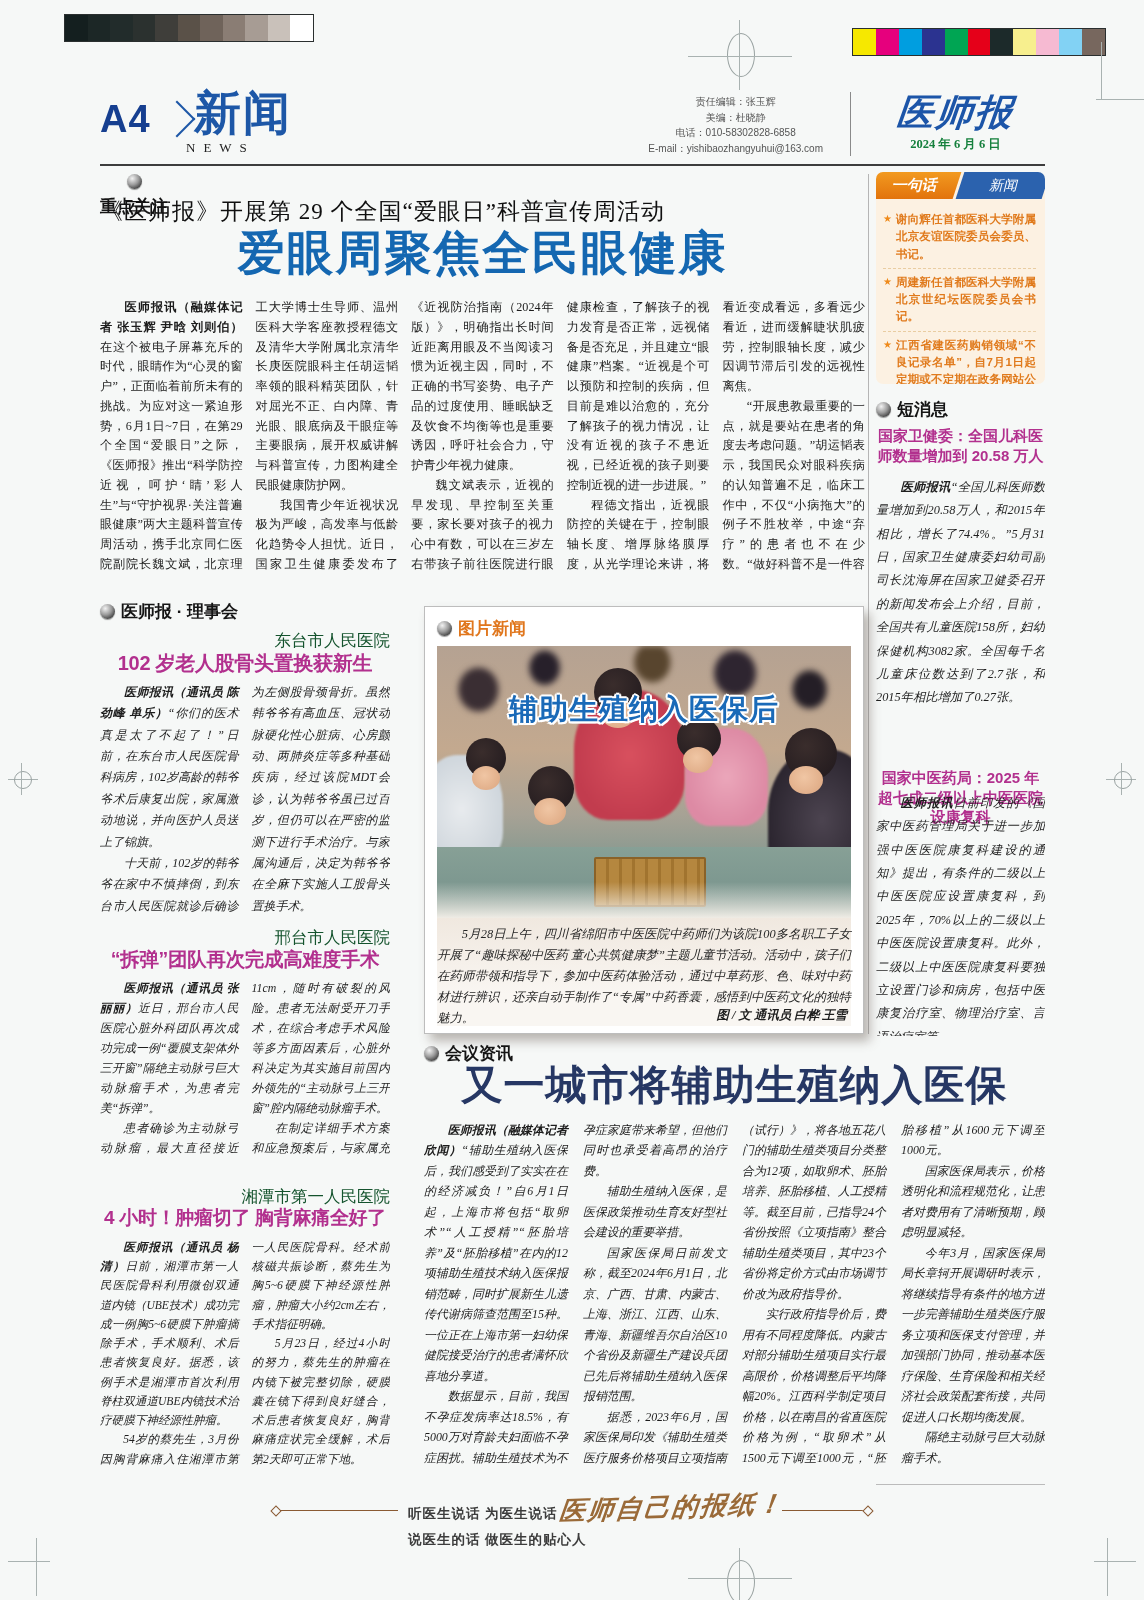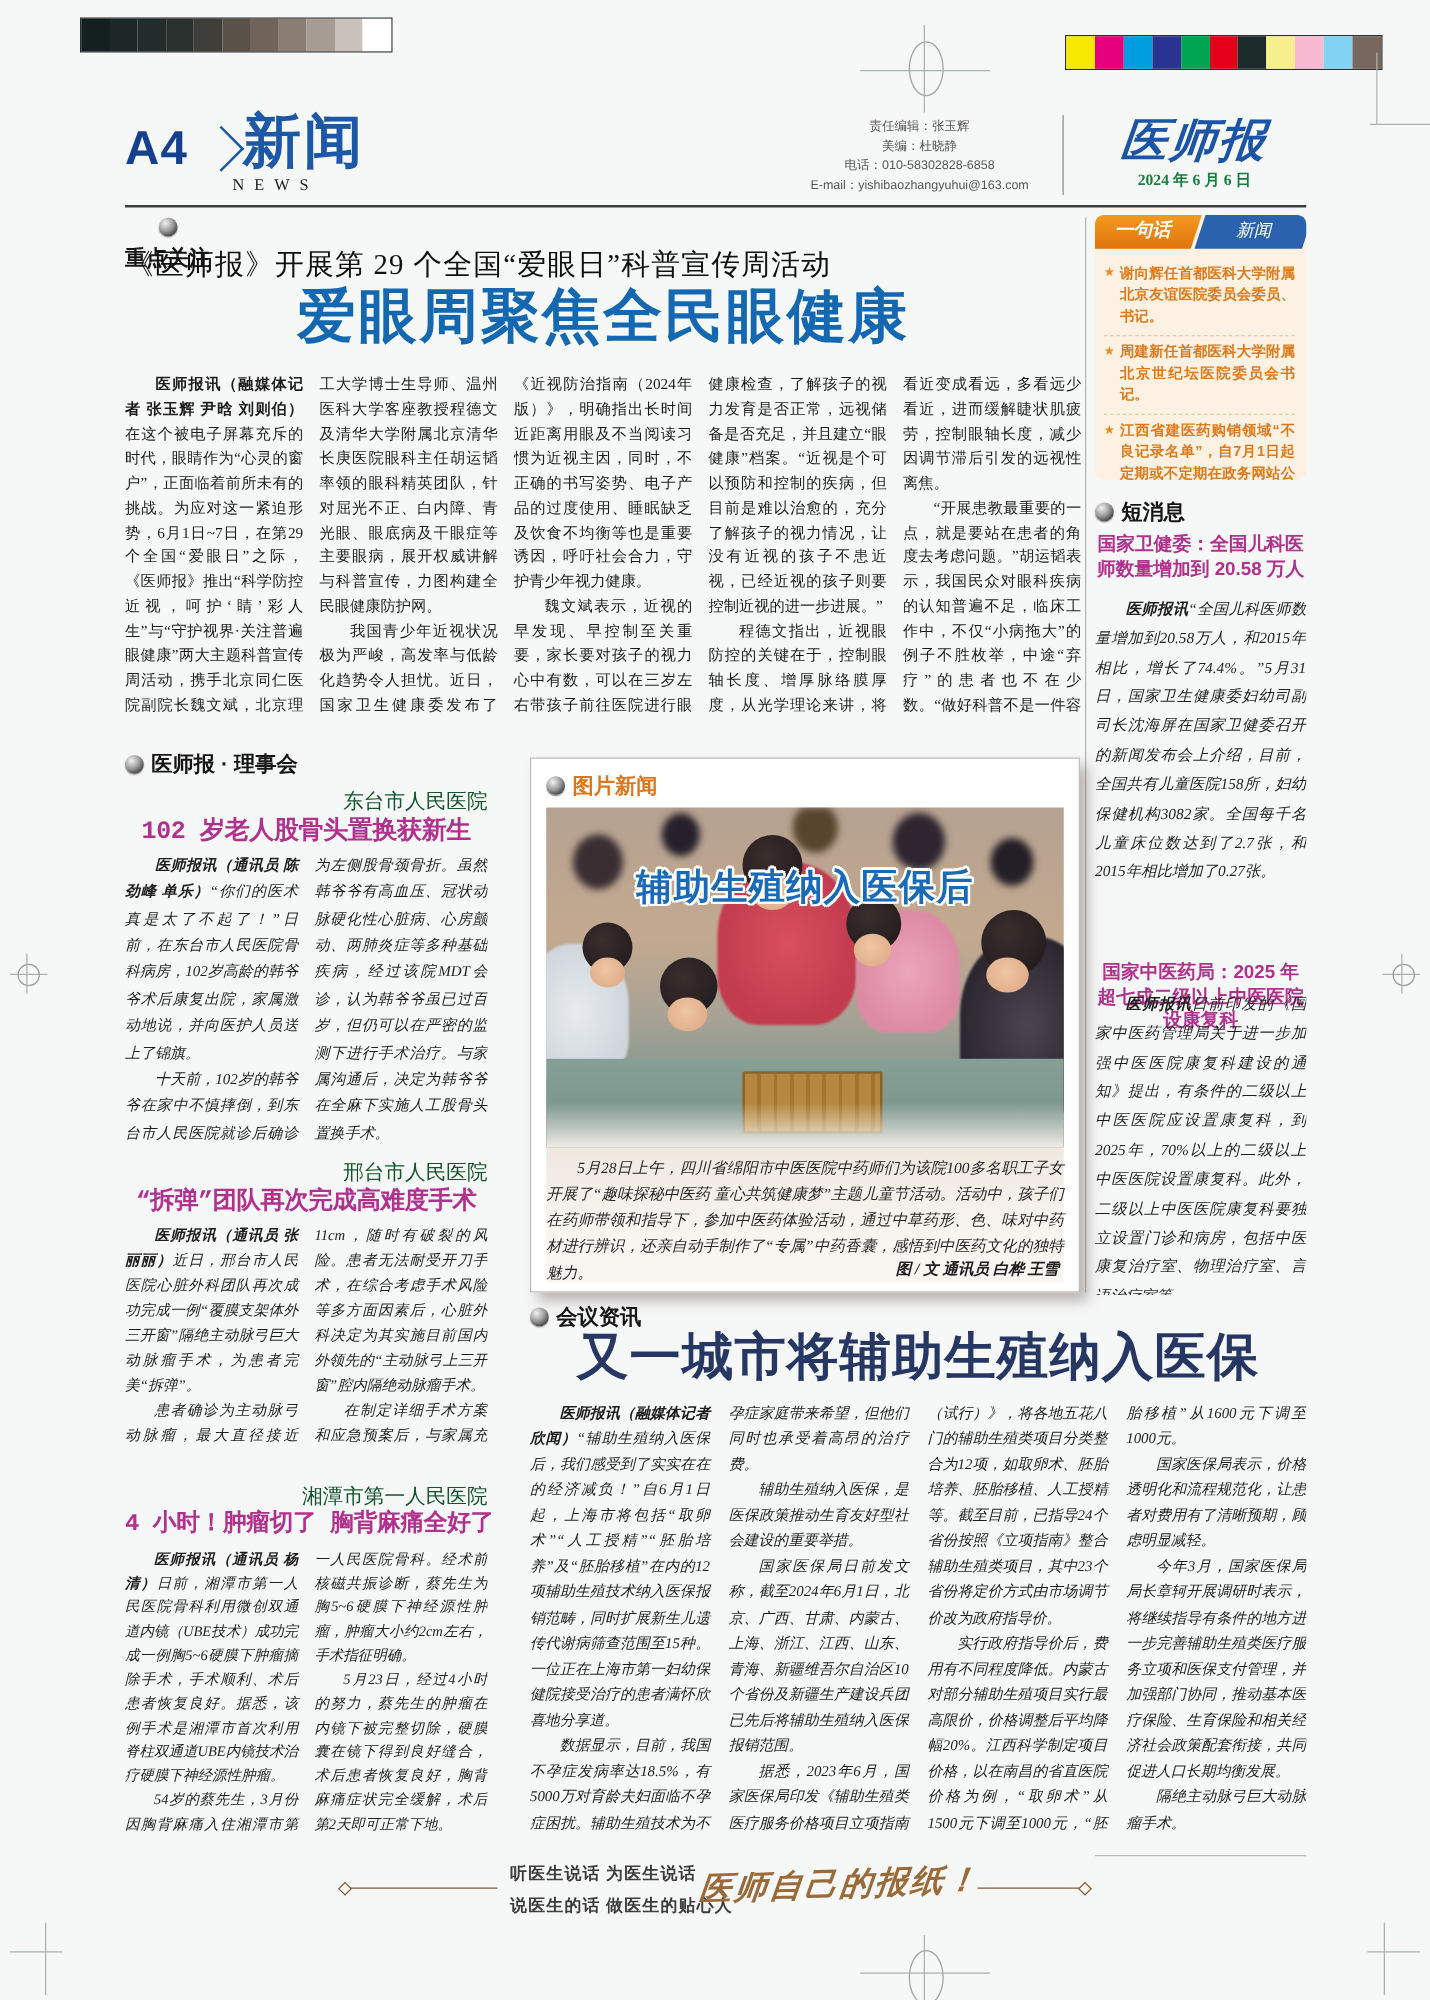--- a/index.html
+++ b/index.html
@@ -53,21 +53,21 @@
   .star-item .star{color:#ef8a1a;font-size:10px;line-height:1.6;flex:0 0 auto;}
   .star-item .txt{color:#e07a1c;font-weight:bold;font-size:11.5px;line-height:1.5;text-align:justify;font-family:"Liberation Sans","DejaVu Sans",sans-serif;}
 
   
   .brief-title{width:169px;text-align:center;font-size:15px;font-weight:bold;color:#b2308e;line-height:1.3;font-family:"Liberation Sans","DejaVu Sans",sans-serif;}
   .brief-body{width:169px;font-size:12.3px;font-style:italic;line-height:1.9;text-align:justify;color:#1e1e1e;overflow:hidden;}
   .brief-body p{margin:0;text-indent:2em;}
 
   
   .hospital{width:290px;text-align:right;font-size:16.5px;color:#14532d;}
-  .ctitle{width:290px;text-align:center;font-weight:bold;color:#b2308e;white-space:nowrap;letter-spacing:-0.3px;font-family:Liberation Mono, monospace;}
+  .ctitle{width:290px;text-align:center;font-weight:bold;color:#b2308e;white-space:nowrap;letter-spacing:-0.3px;font-family:Liberation Sans, sans-serif;}
   .cbody{width:290px;column-count:2;column-gap:13px;font-style:italic;text-align:justify;color:#1e1e1e;overflow:hidden;}
   .cbody p{margin:0;text-indent:2em;}
 
   
   .phbox{left:424px;top:606px;width:440px;height:428px;background:#fff;border:1px solid #bdbdbd;box-shadow:6px 7px 10px rgba(110,100,90,.45);padding:10px 12px;box-sizing:border-box;}
   .photo{position:relative;width:414px;height:272px;margin-top:6px;overflow:hidden;background:linear-gradient(180deg,#b5a292 0%,#c3a98f 38%,#a7a295 62%,#84988f 80%,#7b948c 100%);}
   .ph-crowd{position:absolute;inset:0;filter:blur(3px);background:
     radial-gradient(42px 46px at 10% 16%, #3a2e33 0 45%, transparent 50%),
     radial-gradient(32px 36px at 26% 8%, #27202a 0 45%, transparent 50%),
     radial-gradient(38px 42px at 52% 6%, #58452e 0 45%, transparent 50%),
@@ -85,21 +85,21 @@
   .caption p{margin:0;text-indent:2em;font-size:12.4px;font-style:italic;line-height:1.7;text-align:justify;color:#262626;}
   .credit{position:absolute;right:4px;bottom:2px;font-size:12.4px;font-weight:bold;font-style:italic;color:#1e1e1e;background:rgba(249,246,242,.85);padding-left:6px;}
 
   
   .conf-headline{left:424px;top:1058px;width:621px;text-align:center;font-size:41px;font-weight:900;color:#263764;letter-spacing:1px;}
   .conf-body{left:424px;top:1120px;width:621px;height:352px;column-count:4;column-gap:15px;font-size:11.9px;font-style:italic;line-height:1.72;}
 
   
   .ft-line{height:1px;background:#8a5a33;}
   .ft-diamond{width:6px;height:6px;border:1px solid #8a5a33;transform:rotate(45deg);background:#f6f8f7;}
-  .slogan{font-size:13.5px;font-weight:bold;color:#3c3c3c;letter-spacing:1px;line-height:1.9;}
+  .slogan{font-size:13.5px;font-weight:bold;color:#3c3c3c;letter-spacing:1px;line-height:1.9;margin-top:15px;}
   .callig{font-size:26px;font-weight:bold;font-style:italic;color:#9a6a38;transform:skewX(-8deg) rotate(-2deg);letter-spacing:2px;white-space:nowrap;}
 
   .vline{width:1px;background:#b5b5b5;}
   .hline{height:1px;background:#bbb;}
   .cropline{background:#a9b2b1;}
 </style>
 </head>
 <body>
 
 <div class="page">

